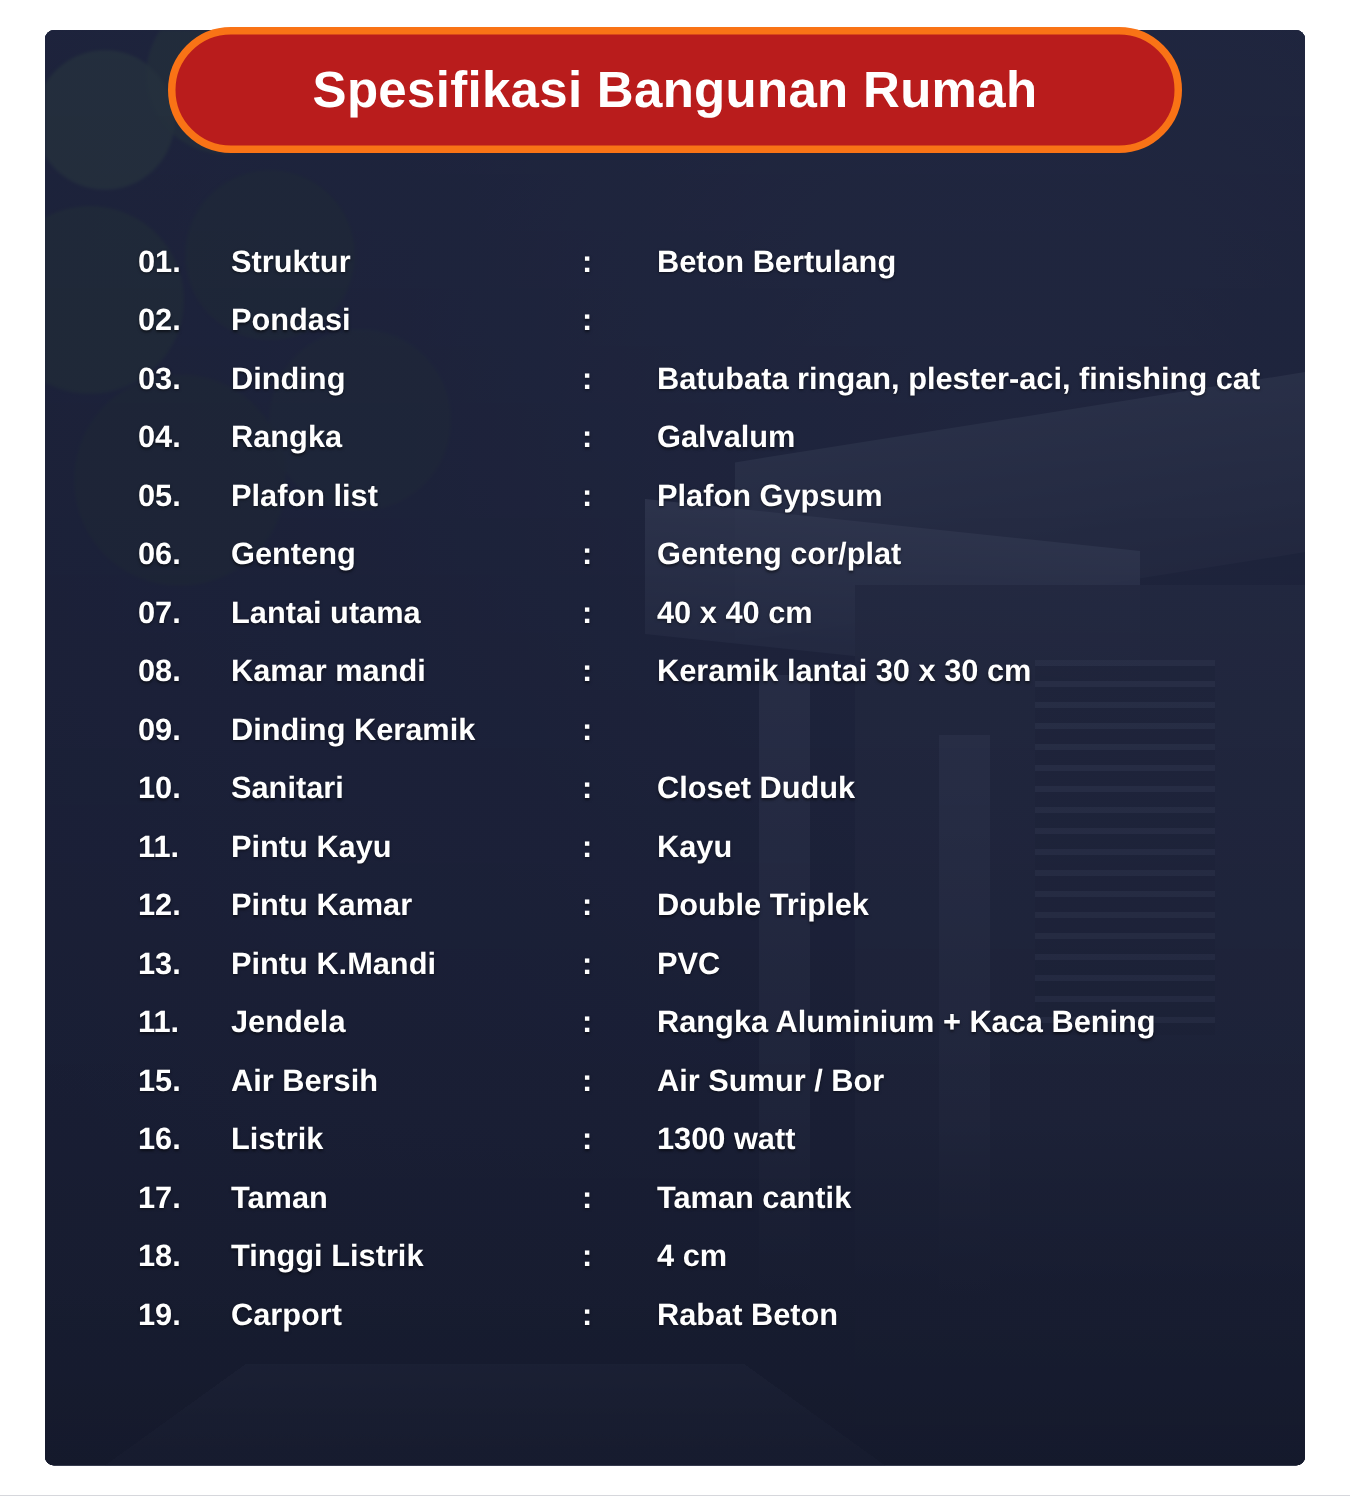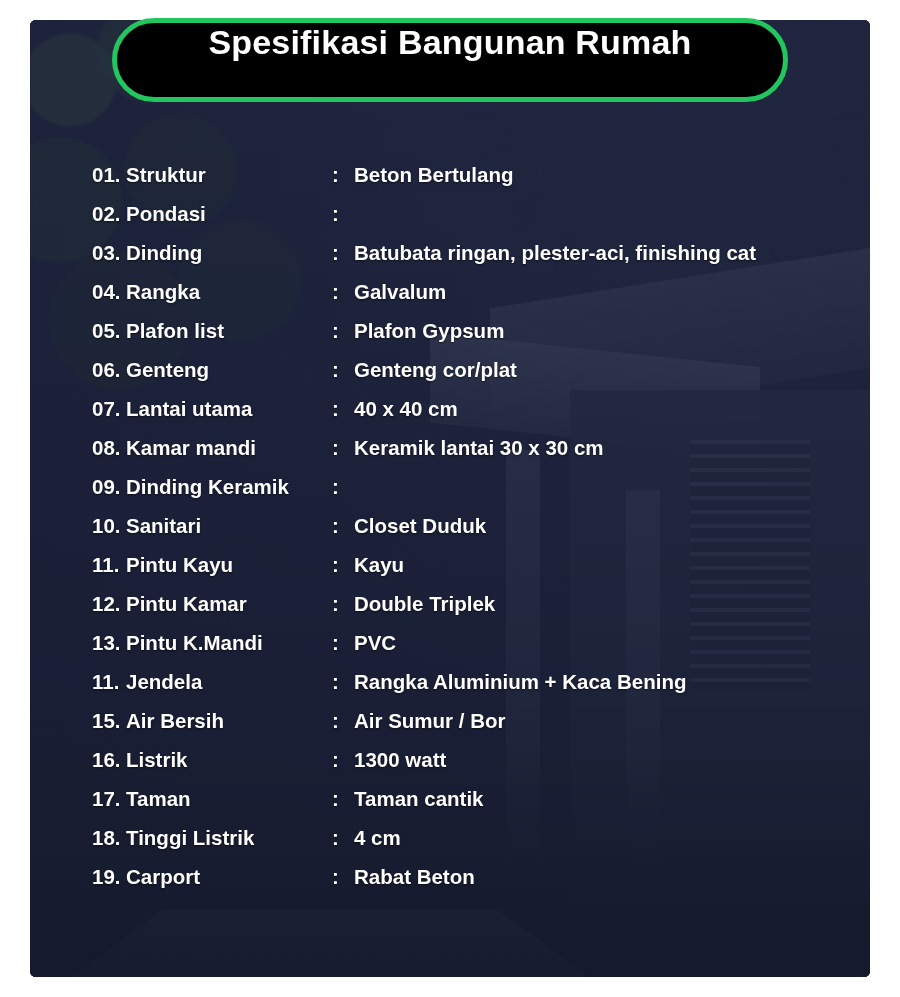--- a/index.html
+++ b/index.html
@@ -117,24 +117,25 @@
     background: linear-gradient(180deg, rgba(28,34,58,0.72) 0%, rgba(26,31,54,0.78) 60%, rgba(22,27,46,0.8) 100%);
   }
 
   
   .title-wrap {
     position: absolute;
     left: 112px;
     top: 18px;
     width: 676px;
     height: 84px;
-    background: #000000;
-    border: 5px solid #22c55e;
+    background: #b91c1c;
+    border: 5px solid #f97316;
     border-radius: 42px;
     display: flex;
+    align-items: center;
     justify-content: center;
     box-sizing: border-box;
     z-index: 5;
   }
   .title-wrap h1 {
     margin: 0;
     color: #ffffff;
     font-size: 34px;
     font-weight: bold;
     letter-spacing: .2px;
@@ -152,20 +153,21 @@
   }
   .spec-row {
     display: flex;
     align-items: baseline;
     height: 39px;
     color: #ffffff;
     font-size: 20.5px;
     font-weight: 600;
     text-shadow: 0 1px 2px rgba(0,0,0,.55);
     white-space: nowrap;
+    gap: 28px;
   }
   .spec-num {
     width: 34px;
     flex: none;
   }
   .spec-label {
     width: 206px;
     flex: none;
   }
   .spec-colon {

